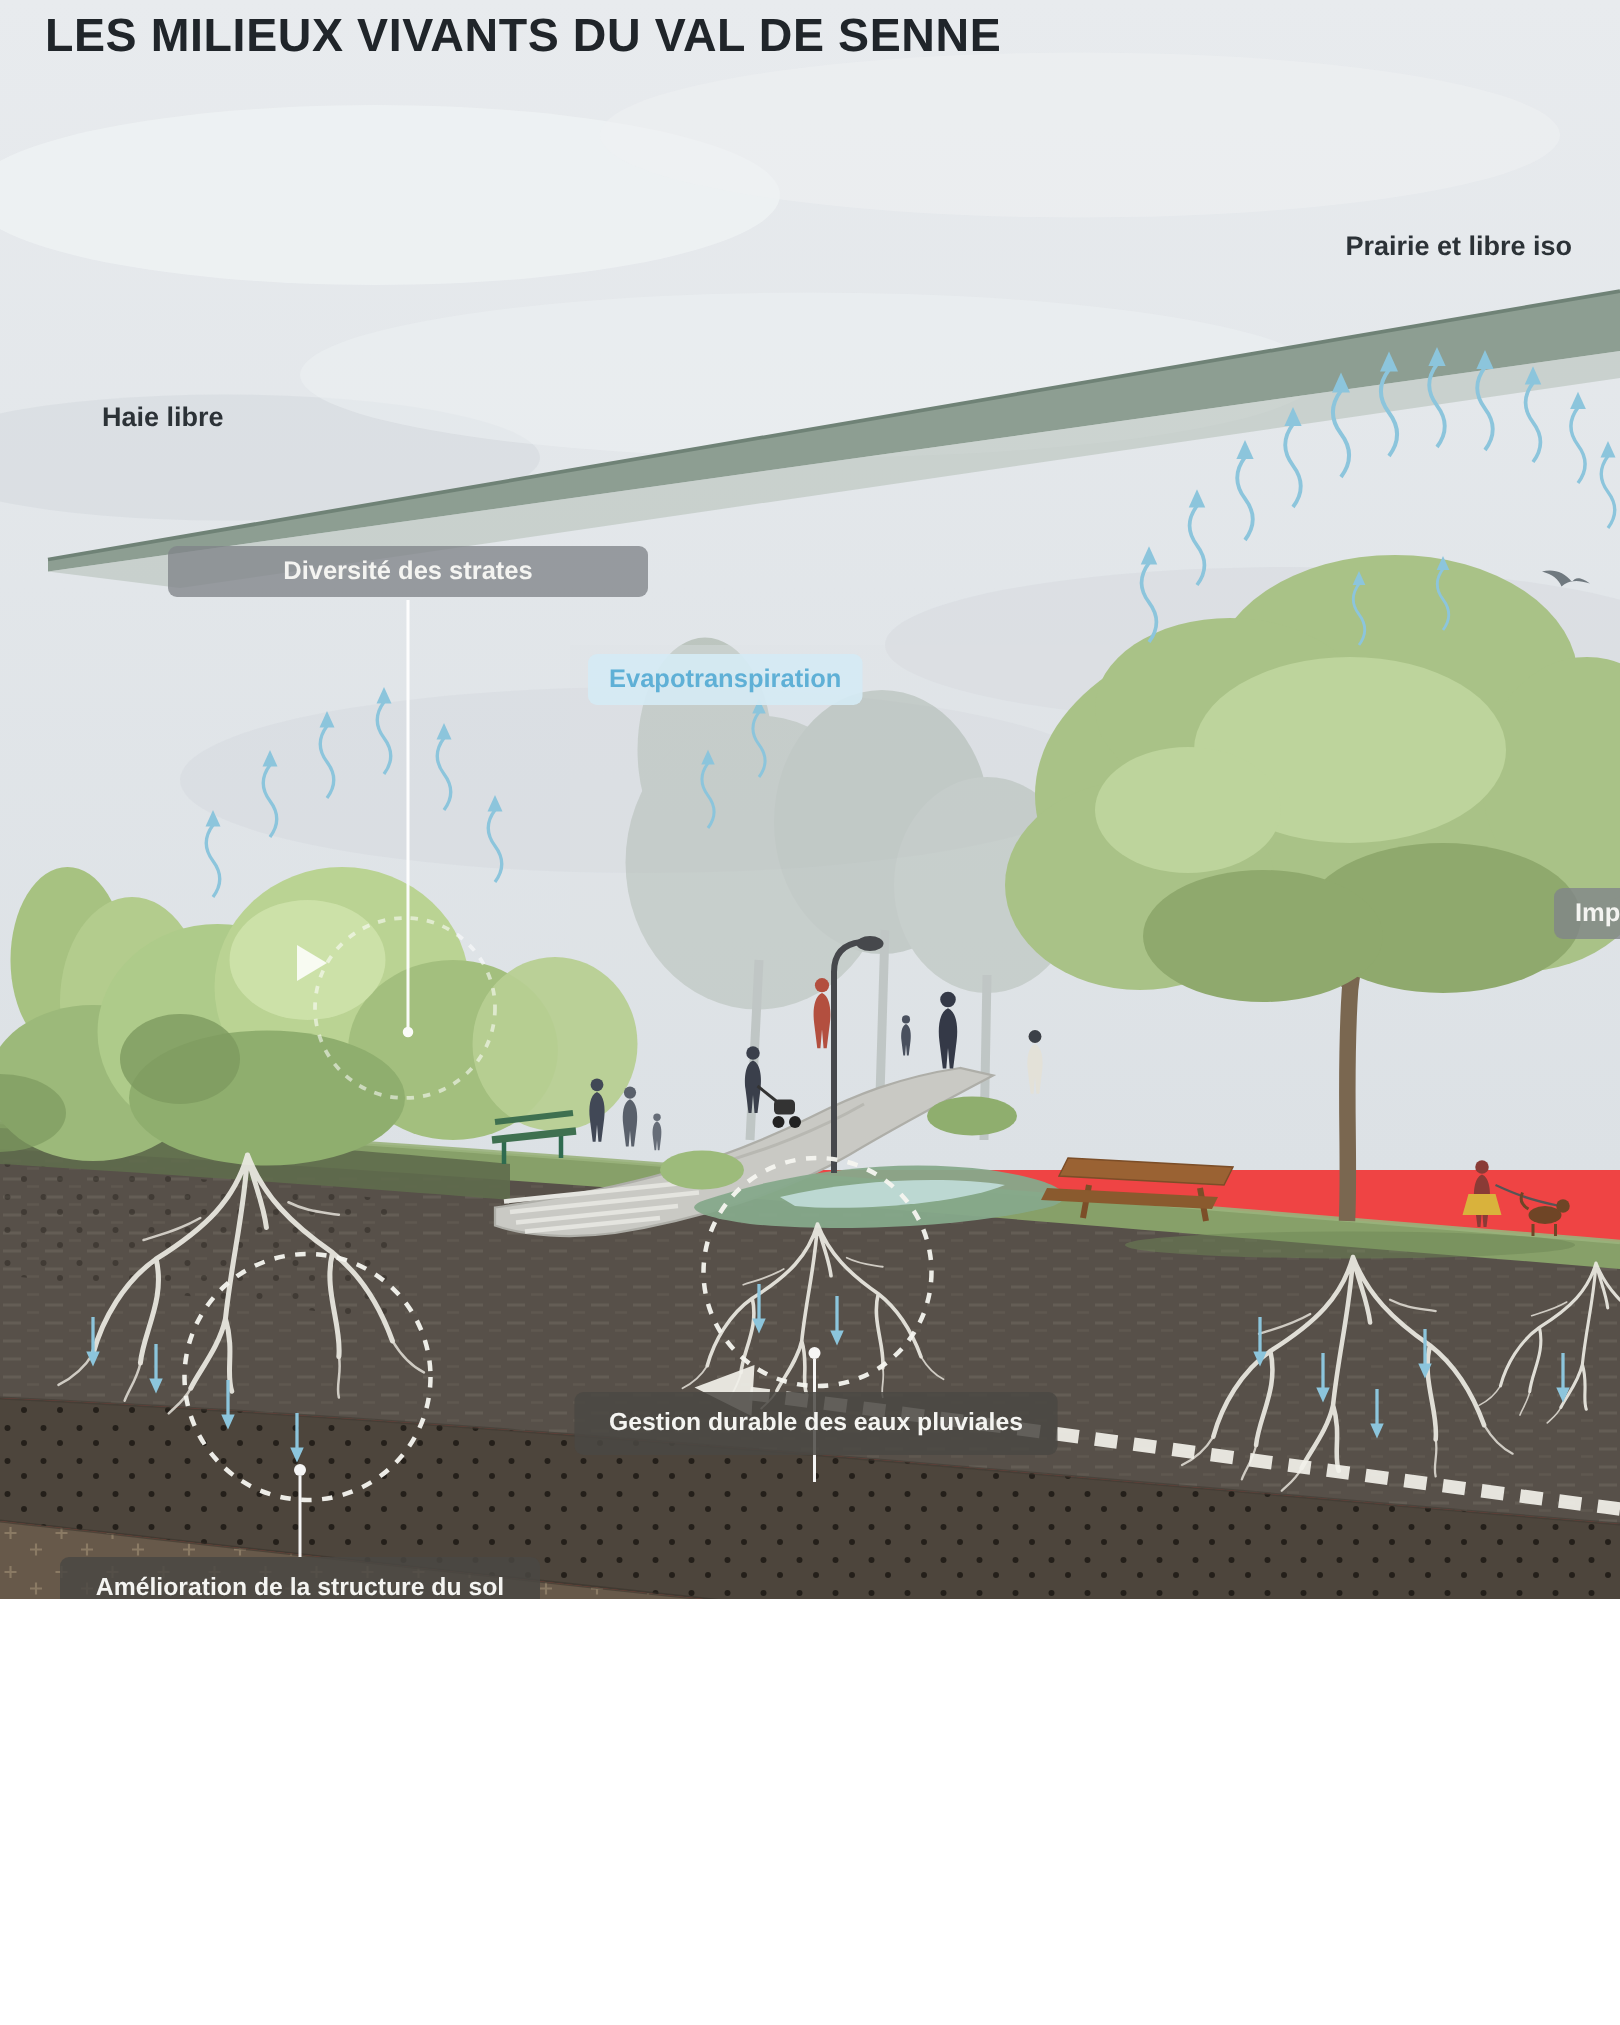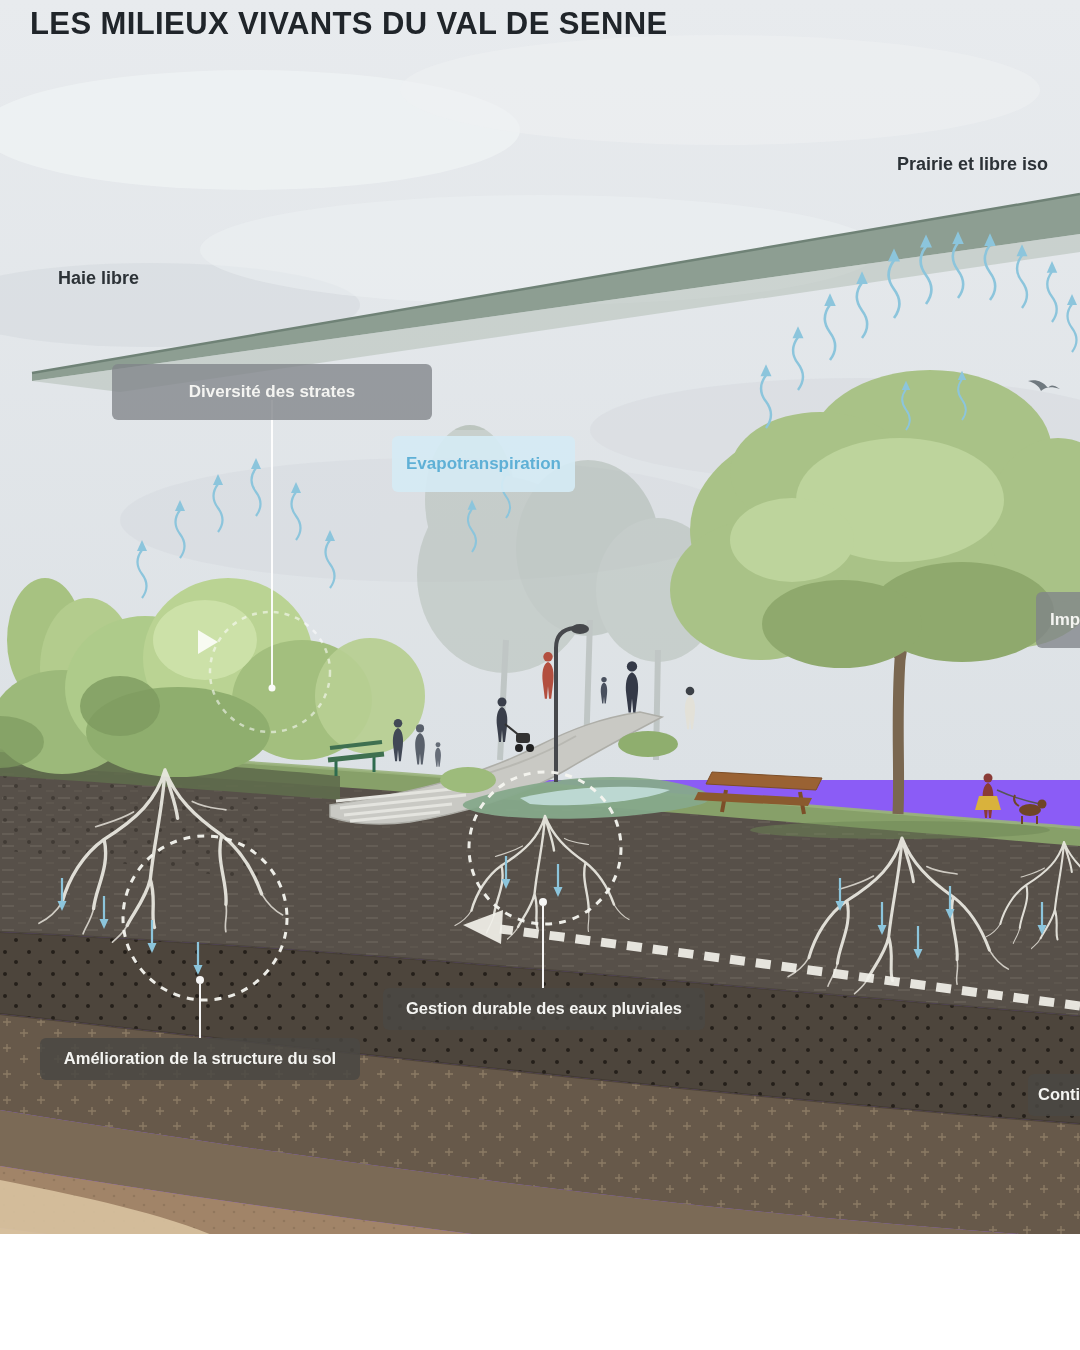--- a/index.html
+++ b/index.html
@@ -1,23 +1,23 @@
 <!DOCTYPE html>
 <html><head>
 <meta charset="utf-8">
 <style>
   body{margin:0;background:#ffffff}
-  .stage{position:relative;width:1080px;height:1234px;overflow:hidden;
-         background:#8b5cf6;font-family:"Liberation Sans",sans-serif}
+  .stage{position:relative;width:1080px;height:1066px;overflow:hidden;
+         background:#ef4444;font-family:"Liberation Sans",sans-serif}
   svg.art{position:absolute;left:0;top:0}
   .title{position:absolute;left:30px;top:6px;font-size:31px;font-weight:700;
          color:#20252a;letter-spacing:.4px;white-space:nowrap}
   .lbl{position:absolute;white-space:nowrap;color:#2c3237;font-weight:700;font-size:18px}
   .chip{position:absolute;border-radius:6px;text-align:center;font-size:17px;
-        font-weight:600;padding:18px 14px;color:#f4f4f1;box-sizing:border-box;white-space:nowrap}
+        font-weight:600;padding:7px 14px;color:#f4f4f1;box-sizing:border-box;white-space:nowrap}
   .chip.gray{background:rgba(128,132,137,.78)}
   .chip.blue{background:rgba(213,234,244,.92);color:#5fb0d6}
   .chip.dark{background:rgba(74,72,67,.85);font-size:16.5px;line-height:1.55;padding:8px 10px}
   .chip .line{display:block}
 </style>
 </head>
 <body>
 
 <div class="stage">
 
@@ -266,27 +266,27 @@
     <circle cx="543" cy="902" r="4" fill="#ffffff" stroke="none"></circle>
     <line x1="200" y1="1038" x2="200" y2="984"></line>
     <circle cx="200" cy="980" r="4" fill="#ffffff" stroke="none"></circle>
   </g>
 </svg>
 
 <div class="title">LES MILIEUX VIVANTS DU VAL DE SENNE</div>
 
 <div class="lbl" style="left:897px;top:154px">Prairie et libre iso</div>
 
-<div class="lbl" style="left:58px;top:268px">Haie libre</div>
+<div class="lbl" style="left:68px;top:268px">Haie libre</div>
 
 <div class="chip gray" style="left:112px;top:364px;width:320px">Diversité des strates</div>
 
 <div class="chip blue" style="left:392px;top:436px">Evapotranspiration</div>
 
-<div class="chip dark" style="left:383px;top:988px;width:322px">
+<div class="chip dark" style="left:383px;top:928px;width:322px">
   <span class="line">Gestion durable des eaux pluviales</span>
 </div>
 
 <div class="chip dark" style="left:40px;top:1038px;width:320px">
   <span class="line">Amélioration de la structure du sol</span>
 </div>
 
 <div class="chip gray" style="left:1036px;top:592px;width:120px;text-align:left">Imp</div>
 
 <div class="chip dark" style="left:1028px;top:1074px;width:130px;text-align:left">Conti</div>

